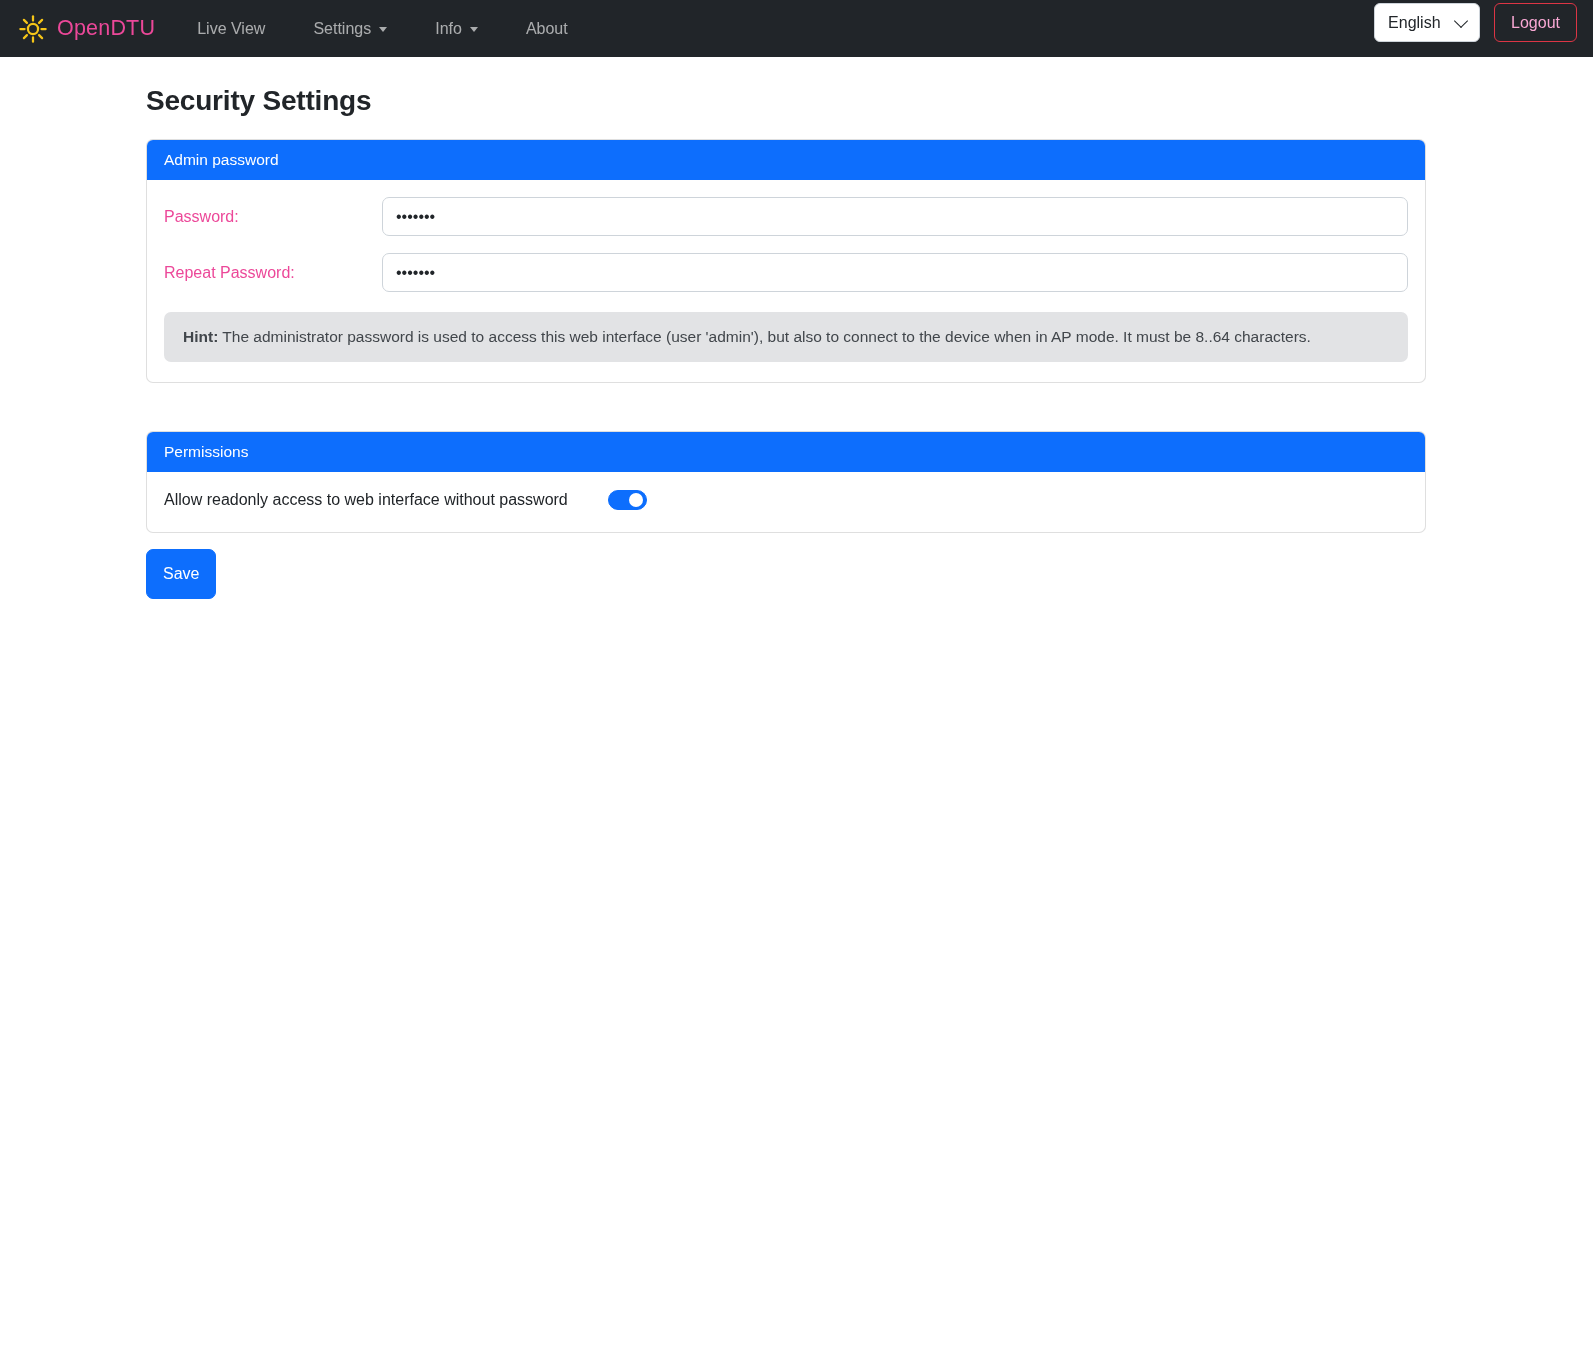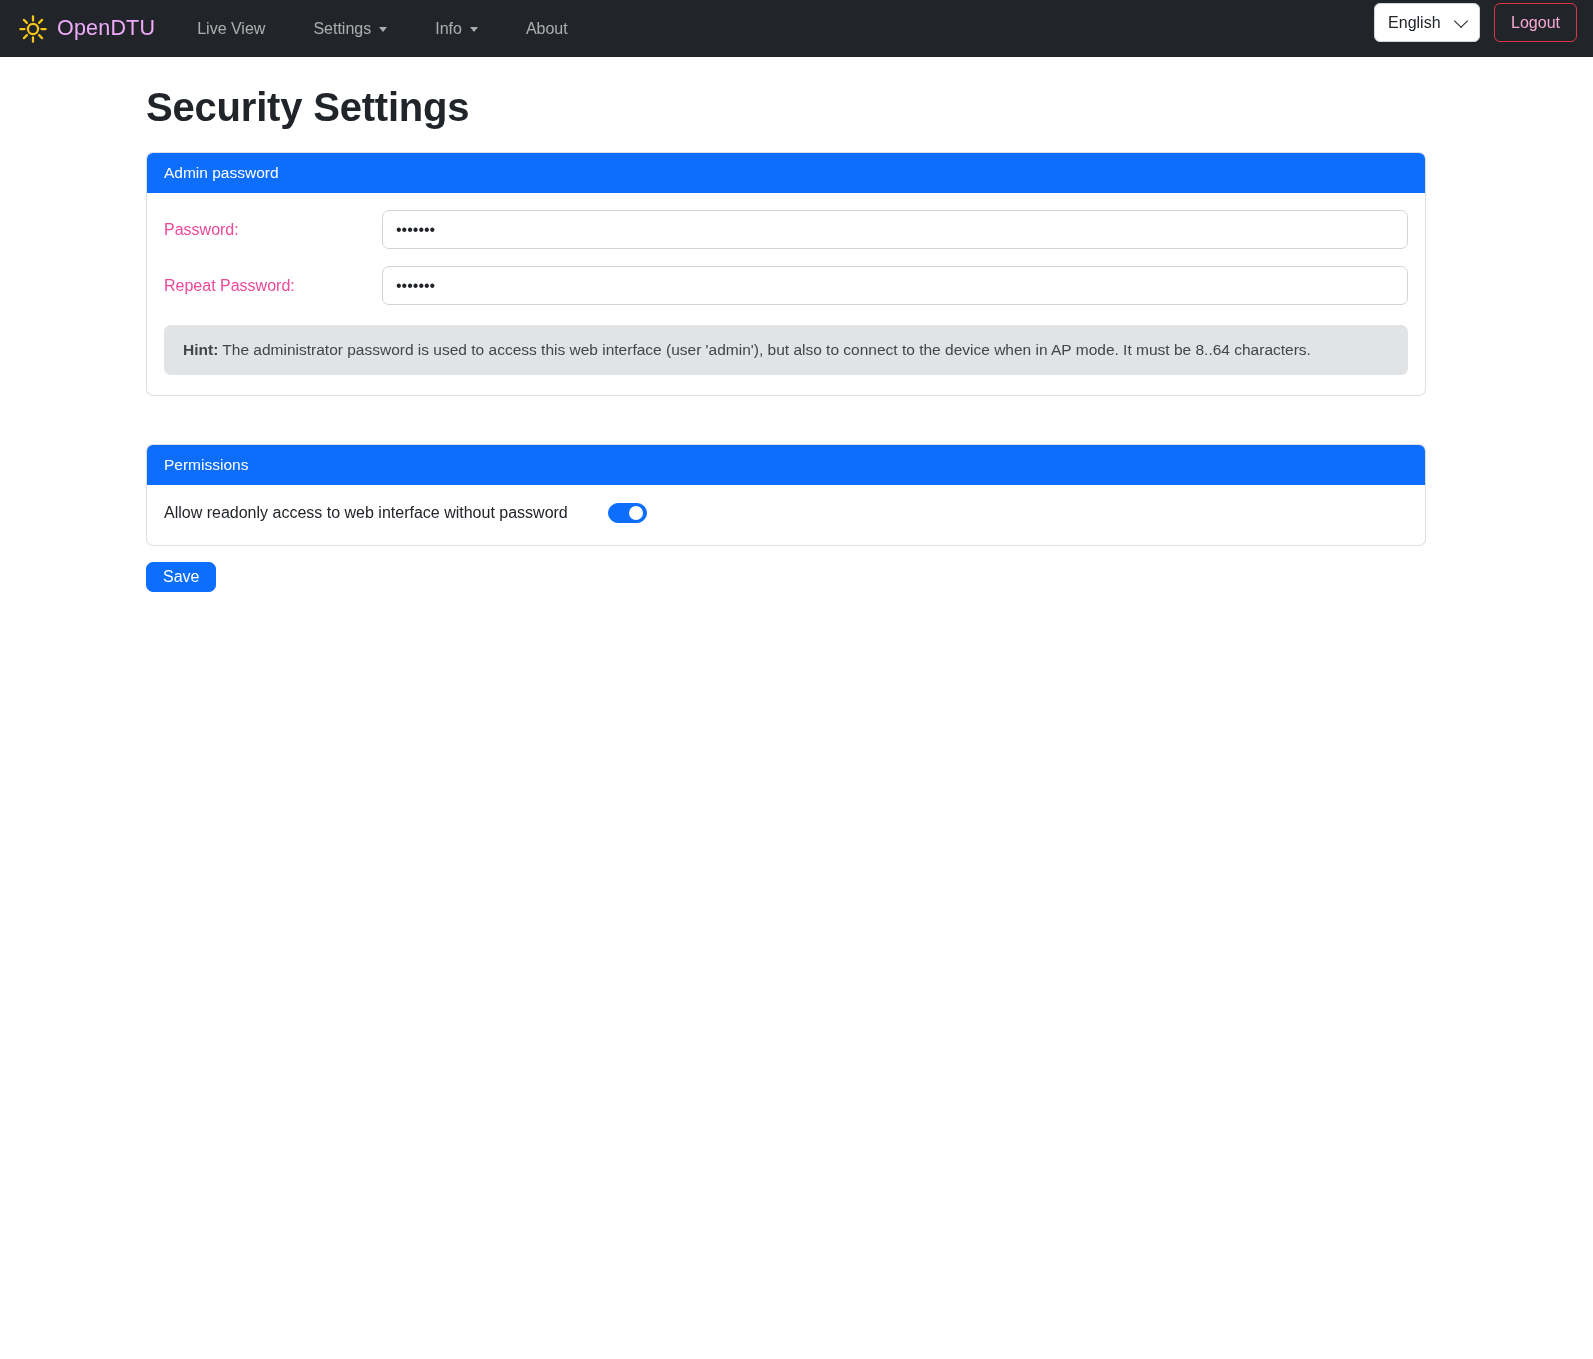--- a/index.html
+++ b/index.html
@@ -24,21 +24,21 @@
     position: relative;
   }
   .brand {
     display: flex;
     align-items: center;
     gap: 9px;
     margin-right: 26px;
   }
   .brand-logo { width: 30px; height: 30px; display: block; }
   .brand-text {
-    color: #f0abfc;
+    color: #ec4899;
     font-size: 21.5px;
     letter-spacing: .2px;
   }
   .nav-links {
     display: flex;
     align-items: center;
     gap: 16px;
   }
   .nav-link {
     color: rgba(255,255,255,.62);
@@ -107,21 +107,21 @@
     height: 39px;
     cursor: pointer;
   }
 
   
   .page {
     padding: 0 146px;
     max-width: 1593px;
   }
   .page-title {
-    font-size: 40px;
+    font-size: 28px;
     font-weight: bold;
     margin: 28px 0 22px 0;
     letter-spacing: -0.2px;
   }
   .card {
     border: 1px solid rgba(0,0,0,.125);
     border-radius: 7px;
     background: #fff;
     margin-bottom: 48px;
     overflow: hidden;
@@ -203,21 +203,21 @@
     border-radius: 50%;
     background: #fff;
   }
   .save-btn {
     background: #0d6efd;
     border: 1px solid #0d6efd;
     color: #fff;
     border-radius: 7px;
     font-size: 16px;
     font-family: "Liberation Sans", sans-serif;
-    padding: 5px 16px;
+    padding: 15px 16px;
     cursor: pointer;
     margin-top: 16px;
   }
 </style>
 </head>
 <body>
 
 <div class="navbar">
   <div class="brand">
     <span>

